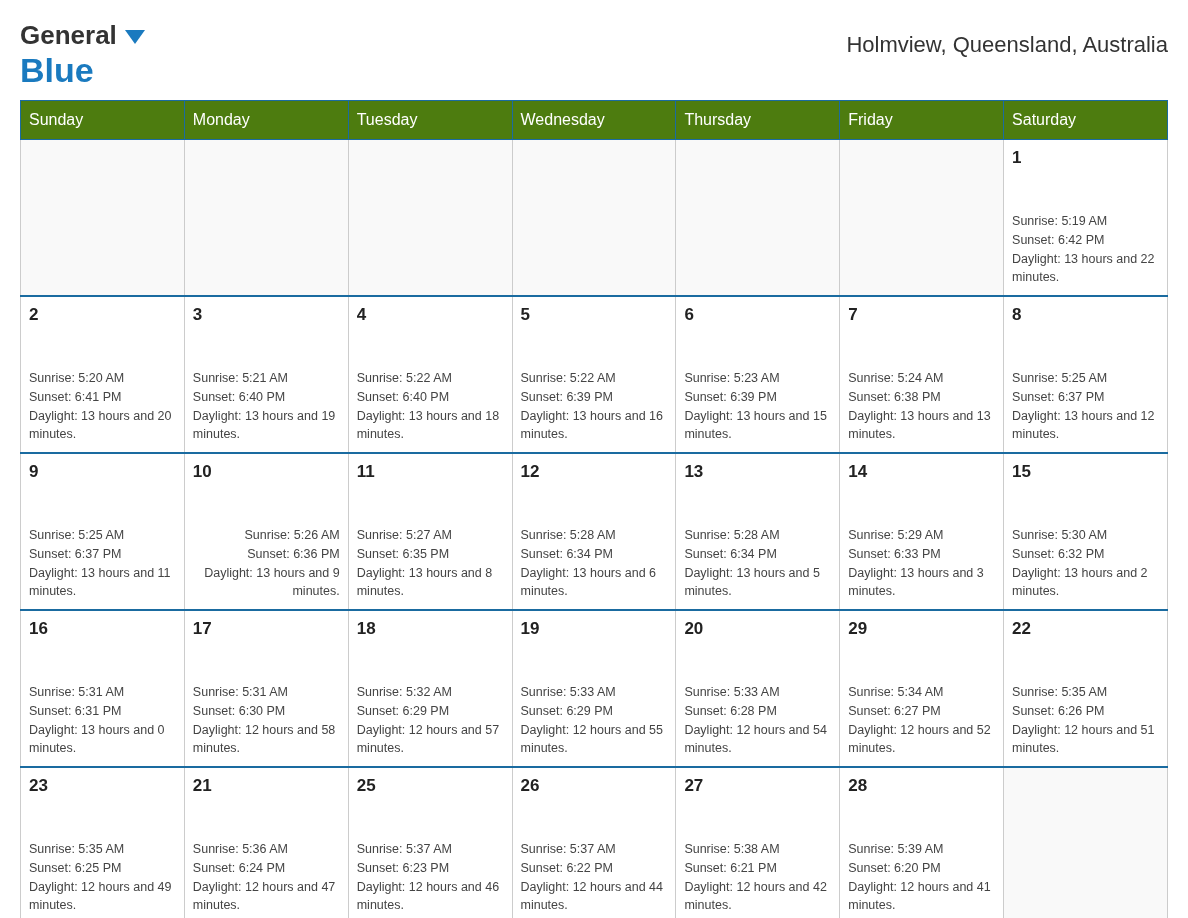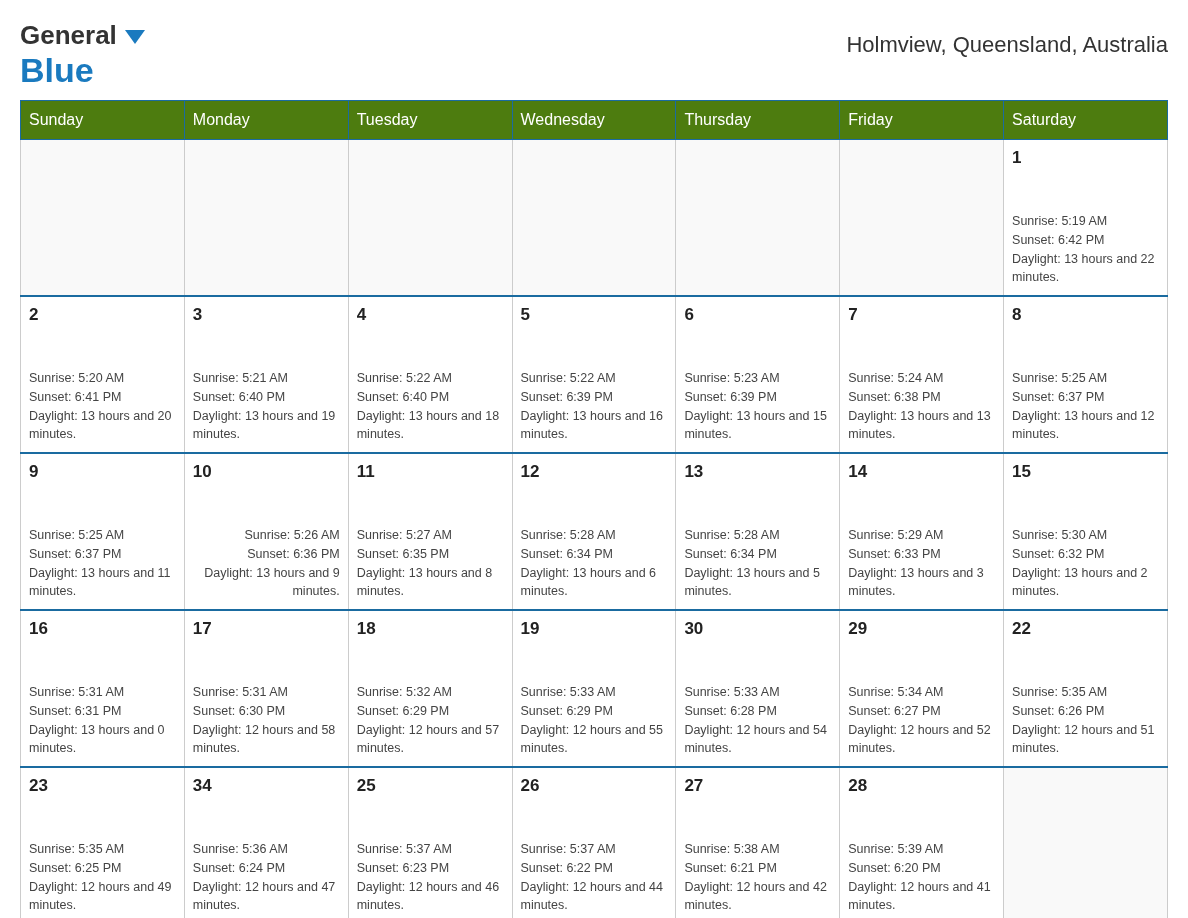--- a/index.html
+++ b/index.html
@@ -254,21 +254,21 @@
 Sunset: 6:29 PM
 Daylight: 12 hours and 57 minutes.</div>
         </td>
         <td>
           <span class="day-number">19</span>
           <div class="day-info" style="white-space: pre-line;">Sunrise: 5:33 AM
 Sunset: 6:29 PM
 Daylight: 12 hours and 55 minutes.</div>
         </td>
         <td>
-          <span class="day-number">30</span>
+          <span class="day-number">20</span>
           <div class="day-info" style="white-space: pre-line;">Sunrise: 5:33 AM
 Sunset: 6:28 PM
 Daylight: 12 hours and 54 minutes.</div>
         </td>
         <td>
           <span class="day-number">29</span>
           <div class="day-info" style="white-space: pre-line;">Sunrise: 5:34 AM
 Sunset: 6:27 PM
 Daylight: 12 hours and 52 minutes.</div>
         </td>
@@ -280,21 +280,21 @@
         </td>
       </tr>
       <tr class="row-top">
         <td>
           <span class="day-number">23</span>
           <div class="day-info" style="white-space: pre-line;">Sunrise: 5:35 AM
 Sunset: 6:25 PM
 Daylight: 12 hours and 49 minutes.</div>
         </td>
         <td>
-          <span class="day-number">34</span>
+          <span class="day-number">21</span>
           <div class="day-info" style="white-space: pre-line;">Sunrise: 5:36 AM
 Sunset: 6:24 PM
 Daylight: 12 hours and 47 minutes.</div>
         </td>
         <td>
           <span class="day-number">25</span>
           <div class="day-info" style="white-space: pre-line;">Sunrise: 5:37 AM
 Sunset: 6:23 PM
 Daylight: 12 hours and 46 minutes.</div>
         </td>

